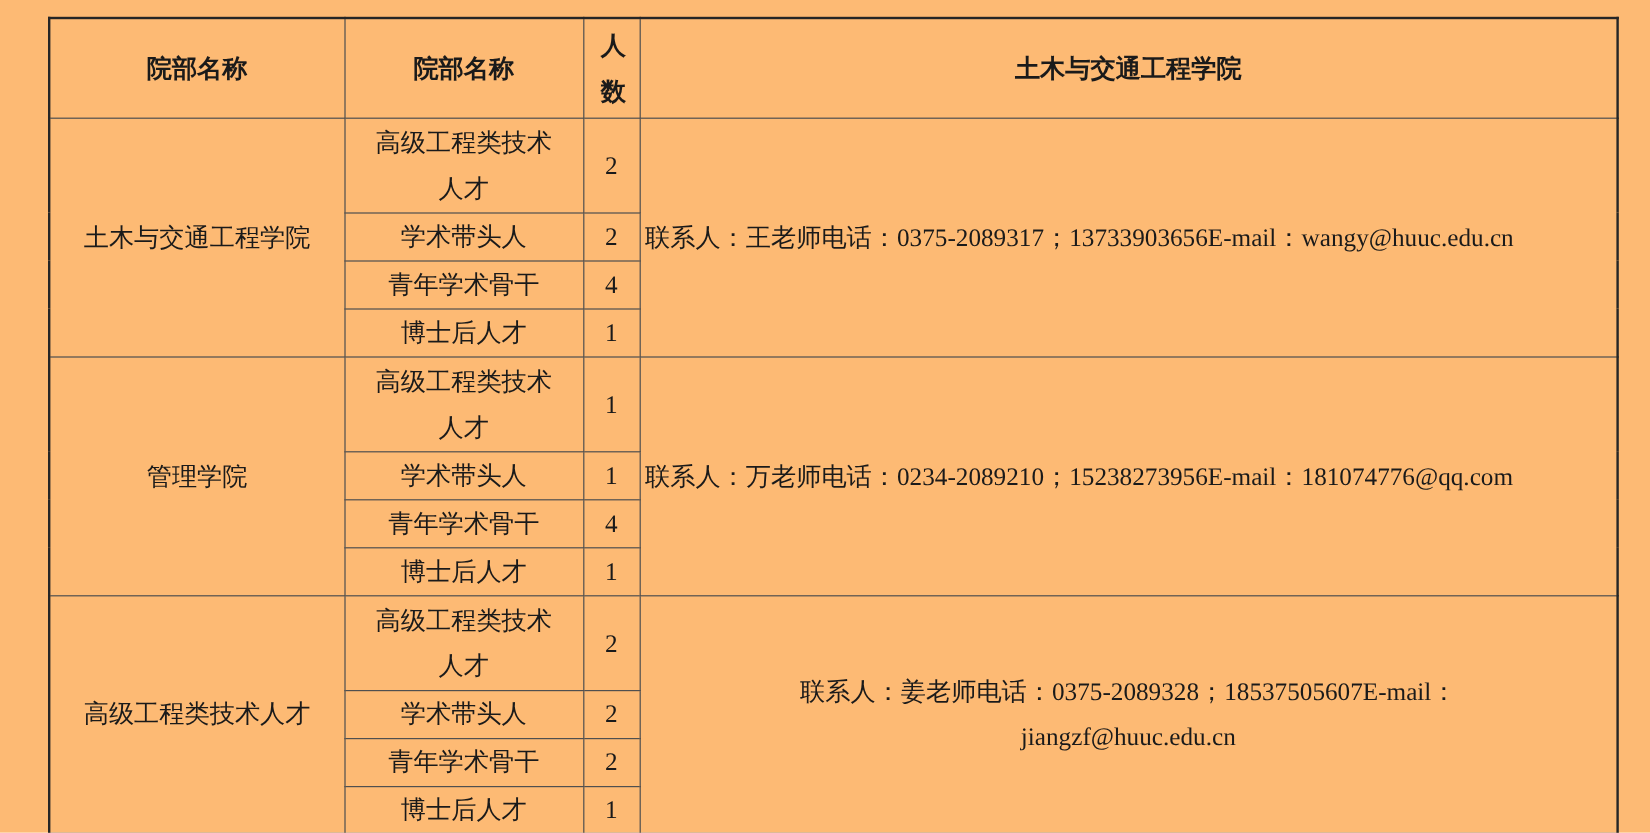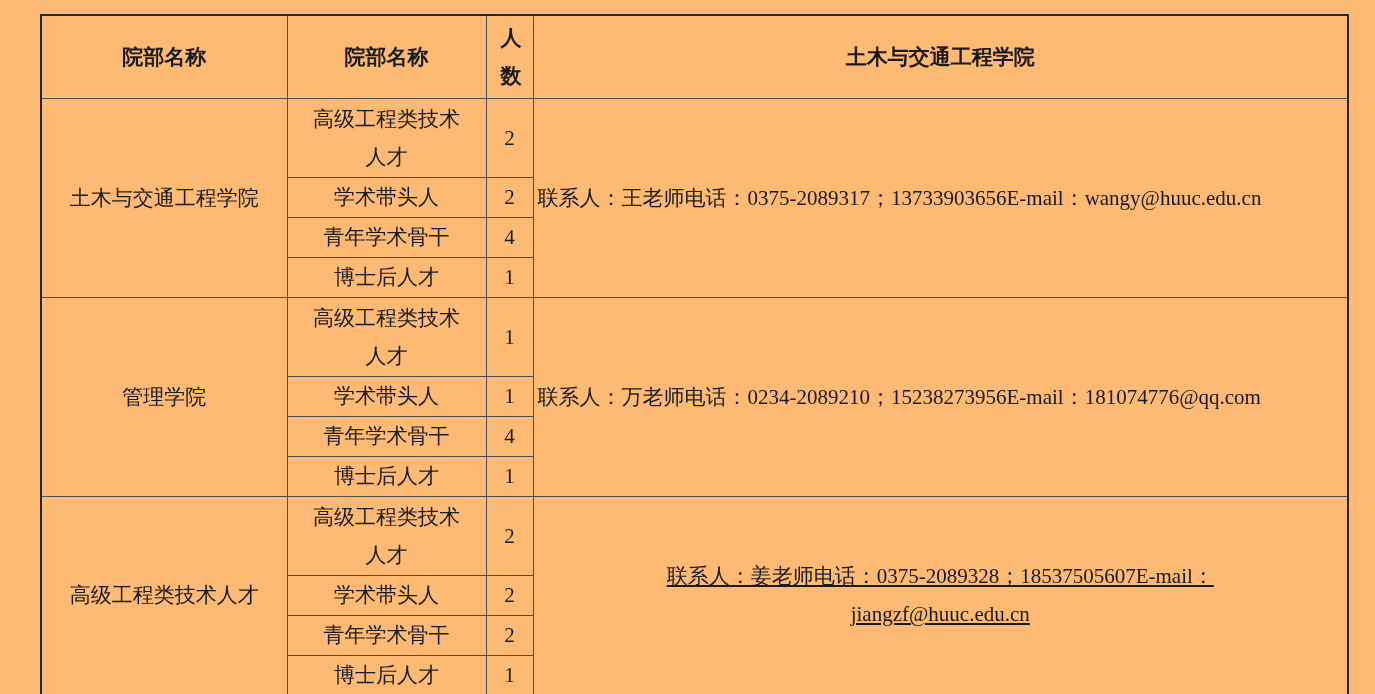--- a/index.html
+++ b/index.html
@@ -41,21 +41,20 @@
   td.type-cell { padding: 0 24px; }
   td.contact-cell {
     text-align: left;
     padding-left: 4px;
     white-space: nowrap;
   }
   td.contact-cell.centered {
     text-align: center;
     padding-left: 0;
     white-space: normal;
-    text-decoration: underline;
   }
   .count-narrow {
     width: 1.15em;
     margin: 0 auto;
     word-break: break-all;
     line-height: 38px;
     text-align: right;
   }
   .contact-line { line-height: 38px; }
 </style>

